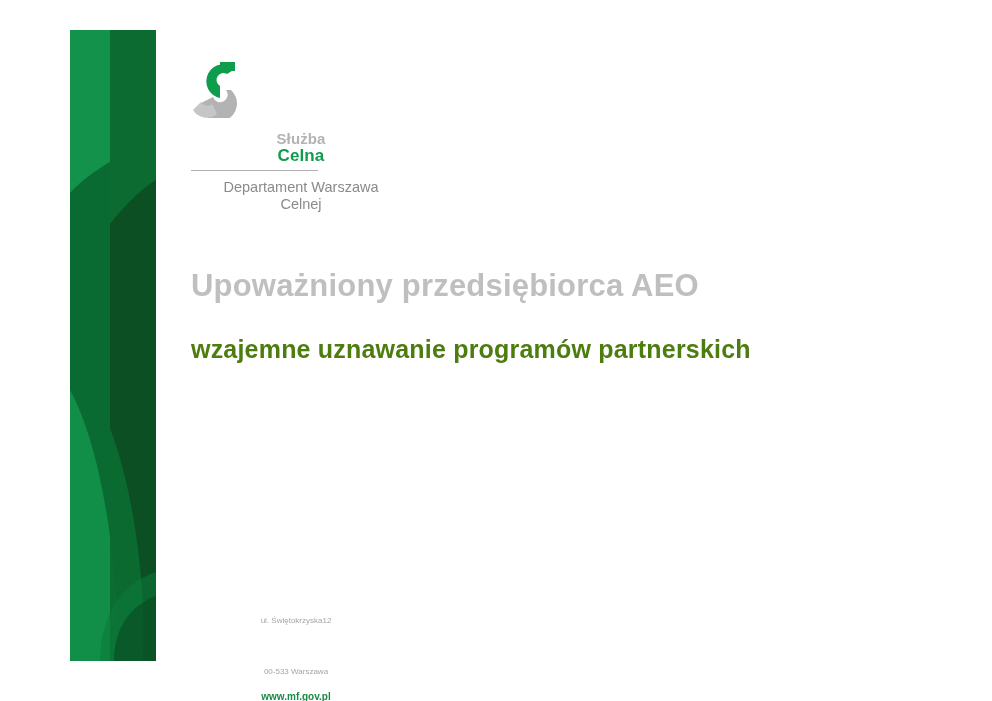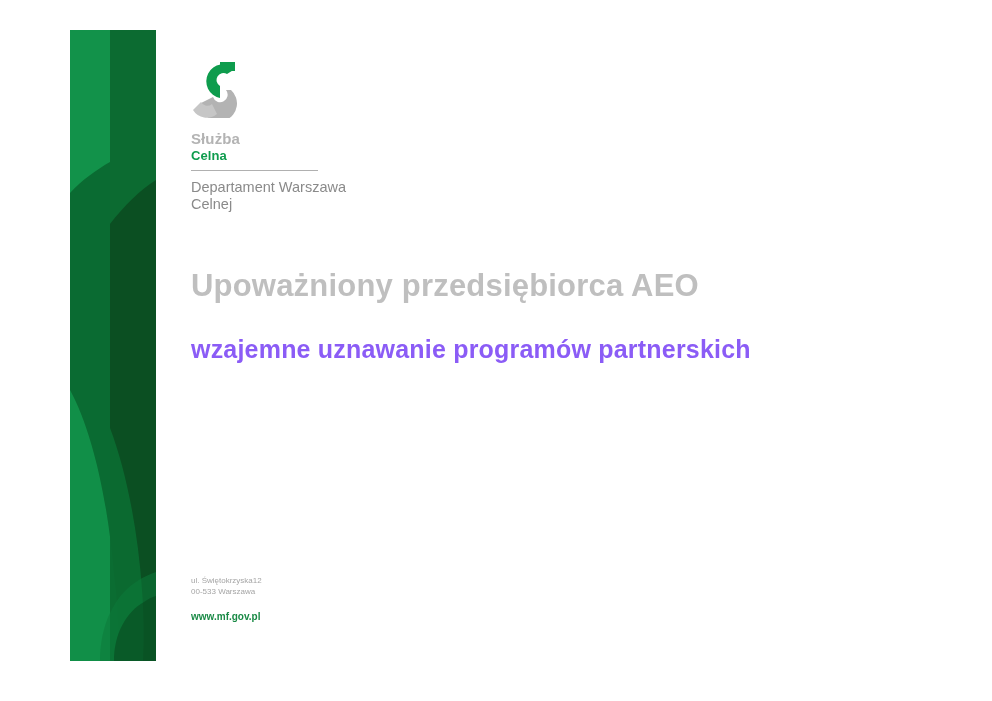--- a/index.html
+++ b/index.html
@@ -14,20 +14,21 @@
     overflow: hidden;
     font-family: "Liberation Sans", sans-serif;
     -webkit-font-smoothing: antialiased;
   }
 
   .slide {
     position: relative;
     width: 992px;
     height: 701px;
     background: #ffffff;
+    text-align: center;
   }
 
   
   .sidebar {
     position: absolute;
     left: 70px;
     top: 30px;
     width: 86px;
     height: 631px;
     overflow: hidden;
@@ -61,21 +62,21 @@
     width: 220px;
   }
   .brand-line1 {
     font-size: 15px;
     font-weight: bold;
     color: #b3b3b3;
     line-height: 17px;
     letter-spacing: 0.1px;
   }
   .brand-line2 {
-    font-size: 13px;
+    font-size: 17px;
     font-weight: bold;
     color: #0e9c4d;
     line-height: 17px;
     letter-spacing: 0.1px;
   }
   .brand-rule {
     margin-top: 6px;
     margin-bottom: 8px;
     width: 127px;
     height: 1px;
@@ -97,40 +98,41 @@
     color: #bfbfbf;
     letter-spacing: 0.2px;
     white-space: nowrap;
   }
   .title-accent {
     position: absolute;
     left: 191px;
     top: 335px;
     font-size: 25px;
     font-weight: bold;
-    color: #8b5cf6;
+    color: #4d7c0f;
     letter-spacing: 0.2px;
     white-space: nowrap;
   }
 
   
   .footer {
     position: absolute;
     left: 191px;
     top: 576px;
     width: 210px;
   }
   .footer-group {
     margin-bottom: 9px;
   }
   .footer-line {
     font-size: 8px;
     line-height: 10.5px;
     color: #a5a5a5;
     white-space: nowrap;
+    margin-top: 40px;
   }
   .footer-url {
     font-size: 10px;
     line-height: 10.5px;
     font-weight: bold;
     color: #1a8a46;
     white-space: nowrap;
     text-decoration: none;
     display: inline-block;
   }

